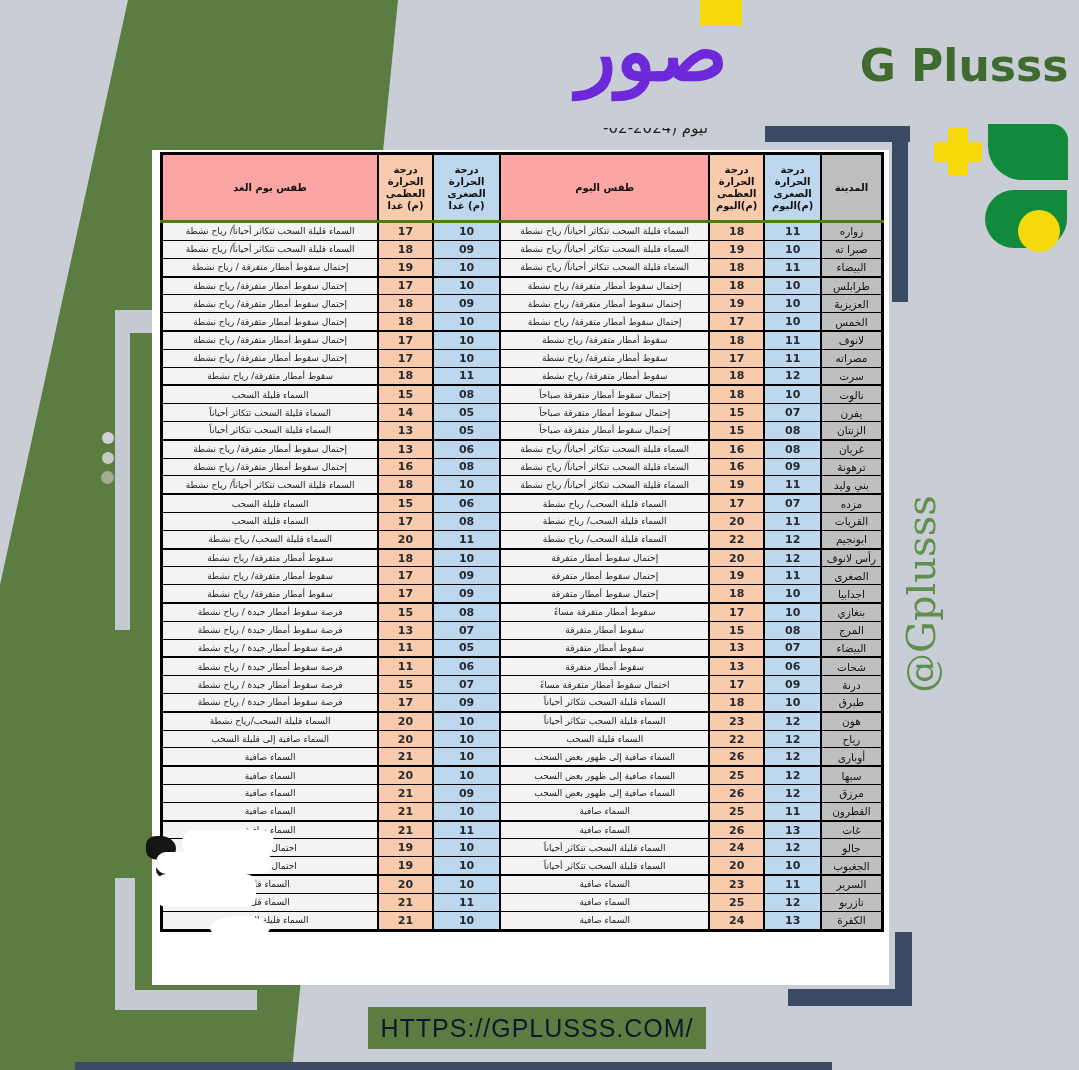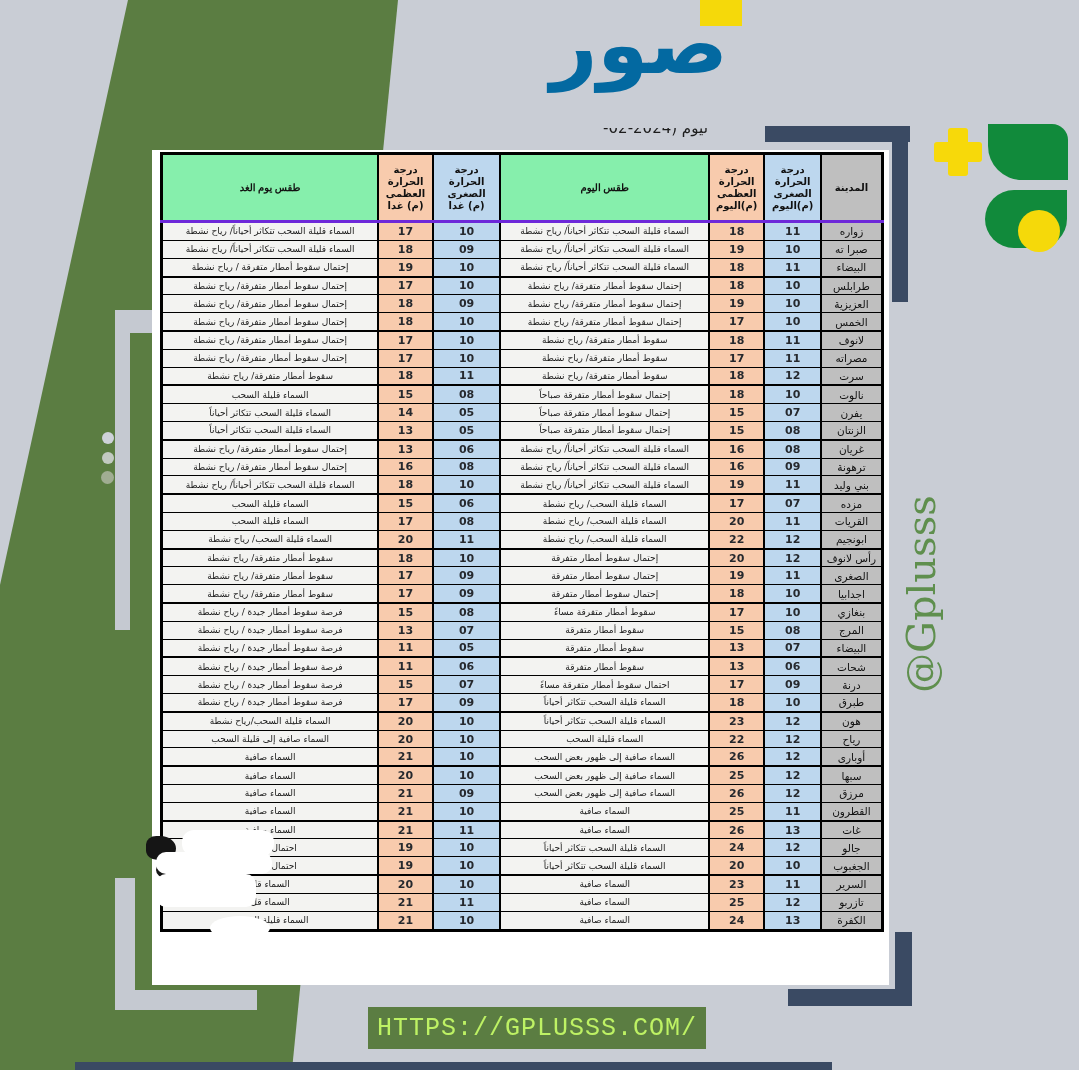--- a/index.html
+++ b/index.html
@@ -9,47 +9,47 @@
   
   .green-band { position:absolute; left:0; top:0; width:1079px; height:1070px; background:#5b7d42;
     clip-path:polygon(128px 0, 398px 0, 292px 1070px, 0 1070px, 0 585px); }
   .navy-strip { position:absolute; left:75px; top:1062px; width:757px; height:8px; background:#3a4a63; }
   .bracket { position:absolute; }
   .navy { background:#3a4a63; }
   .ltgray { background:#c5c9d1; }
   .dot { position:absolute; border-radius:50%; }
 
   
-  .brand-sowar { position:absolute; left:558px; top:4px; width:170px; font-size:82px; font-weight:900; color:#0369a1; direction:rtl; line-height:1; }
+  .brand-sowar { position:absolute; left:558px; top:12px; width:170px; font-size:82px; font-weight:900; color:#6d28d9; direction:rtl; line-height:1;font-family:Liberation Serif, serif; }
   .brand-gplusss { position:absolute; left:850px; top:40px; width:228px; font-size:44px; font-weight:bold; color:#3f6b2e; text-align:center; letter-spacing:0px; }
   .handle { position:absolute; left:898px; top:458px; height:235px; writing-mode:vertical-rl; transform:rotate(180deg); font-family:"DejaVu Serif", serif; font-size:40px; color:#5f8f4e; }
   .url-bar { position:absolute; left:368px; top:1007px; width:338px; height:42px; background:#5b7d42; display:flex; align-items:center; justify-content:center; }
-  .url-bar span { font-family:Liberation Mono, monospace; font-size:25px; color:#bef264; letter-spacing:1px; }
+  .url-bar span { font-family:Liberation Sans, sans-serif; font-size:25px; color:#0f172a; letter-spacing:1px; }
 
   
   .logo-plus-h { position:absolute; left:934px; top:142px; width:48px; height:20px; background:#f7d90a; border-radius:3px; }
   .logo-plus-v { position:absolute; left:948px; top:128px; width:20px; height:48px; background:#f7d90a; border-radius:3px; }
   .logo-shape-a { position:absolute; left:988px; top:124px; width:80px; height:56px; background:#118a3b; border-radius:0 16px 0 34px; }
   .logo-shape-b { position:absolute; left:985px; top:190px; width:82px; height:58px; background:#118a3b; border-radius:30px 0 30px 30px; }
   .logo-dot { position:absolute; left:1018px; top:210px; width:42px; height:42px; background:#f5d90a; border-radius:50%; }
   .logo-chip { position:absolute; left:700px; top:0; width:42px; height:26px; background:#f5d90a; }
 
   
   .sheet { position:absolute; left:152px; top:150px; width:737px; height:835px; background:#ffffff; }
   .top-fragment { position:absolute; left:368px; top:128px; width:340px; height:22px; overflow:hidden; direction:rtl; }
   .top-fragment span { display:block; margin-top:-9px; font-size:15px; color:#1c1c1c; }
 
   .wtable-wrap { position:absolute; left:160px; top:152px; width:724px; height:780px; }
   table.wtable { direction:rtl; width:100%; height:100%; border-collapse:collapse; table-layout:fixed; border:3px solid #000; background:#fff; }
   .wtable th, .wtable td { border:1px solid #000; border-left-width:2px; border-right-width:2px; padding:0 2px; text-align:center; vertical-align:middle; overflow:hidden; white-space:nowrap; }
-  .wtable thead th { height:68px; font-size:10px; font-weight:bold; line-height:1.2; white-space:pre-line; border-bottom:3px solid #6d28d9; color:#111; }
+  .wtable thead th { height:68px; font-size:10px; font-weight:bold; line-height:1.2; white-space:pre-line; border-bottom:3px solid #4d7c0f; color:#111; }
   .wtable tbody tr:nth-child(3n+1) td { border-top-width:2.5px; }
   .col-city { width:60px; } .col-tmin { width:55px; } .col-tmax { width:54px; }
   .col-twx { width:203px; } .col-mmin { width:66px; } .col-mmax { width:53px; } .col-mwx { width:211px; }
-  .bg-gray { background:#bfbfbf; } .bg-blue { background:#bdd7ee; } .bg-orange { background:#f8cbad; } .bg-light { background:#86efac;font-family:Liberation Serif, serif; }
+  .bg-gray { background:#bfbfbf; } .bg-blue { background:#bdd7ee; } .bg-orange { background:#f8cbad; } .bg-light { background:#fca5a5; }
   td.city { background:#bfbfbf; font-size:10.5px; font-weight:normal; color:#111; }
   td.num { font-size:11px; font-weight:bold; color:#26292e; }
   td.num.blue { background:#bdd7ee; } td.num.orange { background:#f8cbad; }
   td.wx { background:#f3f3f1; font-size:9px; color:#1a1a1a; }
 
   
   .blob { position:absolute; }
   .blob.black { background:#151515; }
   .blob.white { background:#ffffff; }
 </style>
@@ -68,20 +68,21 @@
   <div class="bracket ltgray" style="left:115px; top:310px; width:42px; height:23px;"></div>
   <div class="bracket ltgray" style="left:115px; top:310px; width:15px; height:320px;"></div>
   <div class="bracket ltgray" style="left:115px; top:878px; width:20px; height:130px;"></div>
   <div class="bracket ltgray" style="left:115px; top:990px; width:142px; height:20px;"></div>
 
   <div class="dot" style="left:102px; top:432px; width:12px; height:12px; background:#ced2d9;"></div>
   <div class="dot" style="left:102px; top:452px; width:12px; height:12px; background:#c2cac1;"></div>
   <div class="dot" style="left:101px; top:471px; width:13px; height:13px; background:#a0ad92;"></div>
 
   <div class="brand-sowar">صور</div>
+  <div class="brand-gplusss">G Plusss</div>
 
   <div class="logo-chip"></div>
   <div class="logo-plus-h"></div>
   <div class="logo-plus-v"></div>
   <div class="logo-shape-a"></div>
   <div class="logo-shape-b"></div>
   <div class="logo-dot"></div>
 
   <div class="handle">@Gplusss</div>
 

